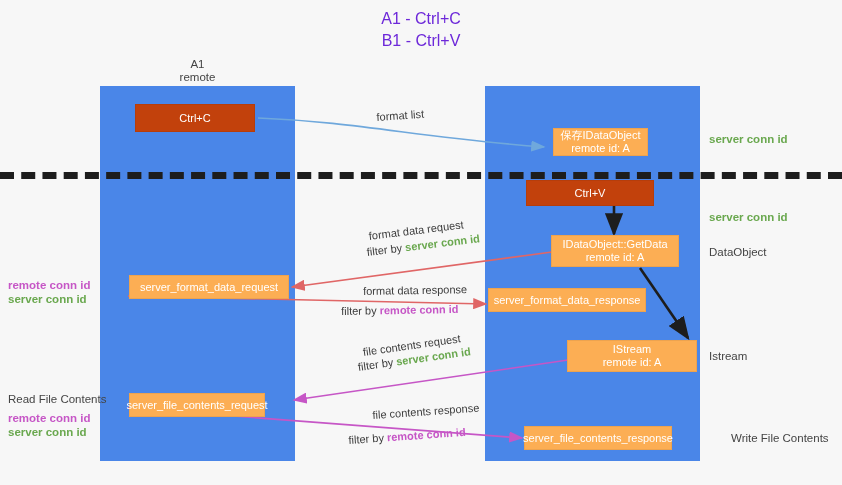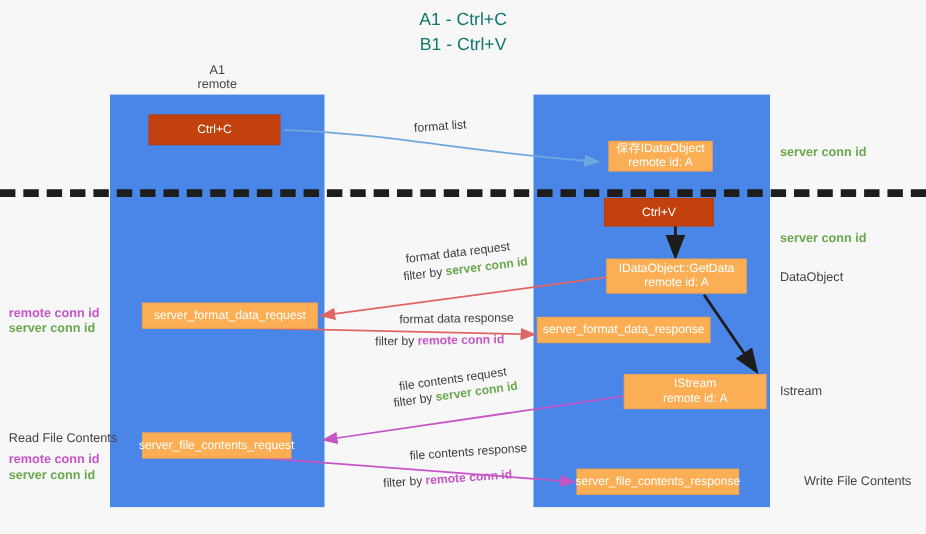--- a/index.html
+++ b/index.html
@@ -14,21 +14,21 @@
   .lane{position:absolute;background:#4a86e8;}
   .lane-a{left:100px;top:86px;width:195px;height:375px;}
   .lane-b{left:485px;top:86px;width:215px;height:375px;}
 
   .lane-head{position:absolute;text-align:center;color:#444;font-size:11.5px;line-height:13px;}
   .lane-head .t1{display:block;}
   .lane-head .t2{display:block;}
 
   .title{
     position:absolute;left:0;top:8px;width:842px;text-align:center;
-    color:#0f766e;font-size:16px;line-height:22px;
+    color:#6d28d9;font-size:16px;line-height:22px;
   }
 
   .box{
     position:absolute;box-sizing:border-box;
     display:flex;flex-direction:column;align-items:center;justify-content:center;
     color:#ffffff;font-size:11px;line-height:13px;text-align:center;
     border:1px solid rgba(0,0,0,0.06);
   }
   .green{background:#c2410c;}
   .orange{background:#fcae54;}
@@ -100,21 +100,21 @@
 
   <div class="box green" style="left:135px;top:104px;width:120px;height:28px;">
     <span>Ctrl+C</span>
   </div>
 
   <div class="box orange" style="left:553px;top:128px;width:95px;height:28px;">
     <span>保存IDataObject</span>
     <span>remote id: A</span>
   </div>
 
-  <div class="box green" style="left:549px;top:180px;width:100px;height:26px;">
+  <div class="box green" style="left:526px;top:180px;width:128px;height:26px;">
     <span>Ctrl+V</span>
   </div>
 
   <div class="box orange" style="left:551px;top:235px;width:128px;height:32px;">
     <span>IDataObject::GetData</span>
     <span>remote id: A</span>
   </div>
 
   <div class="box orange" style="left:567px;top:340px;width:130px;height:32px;">
     <span>IStream</span>

